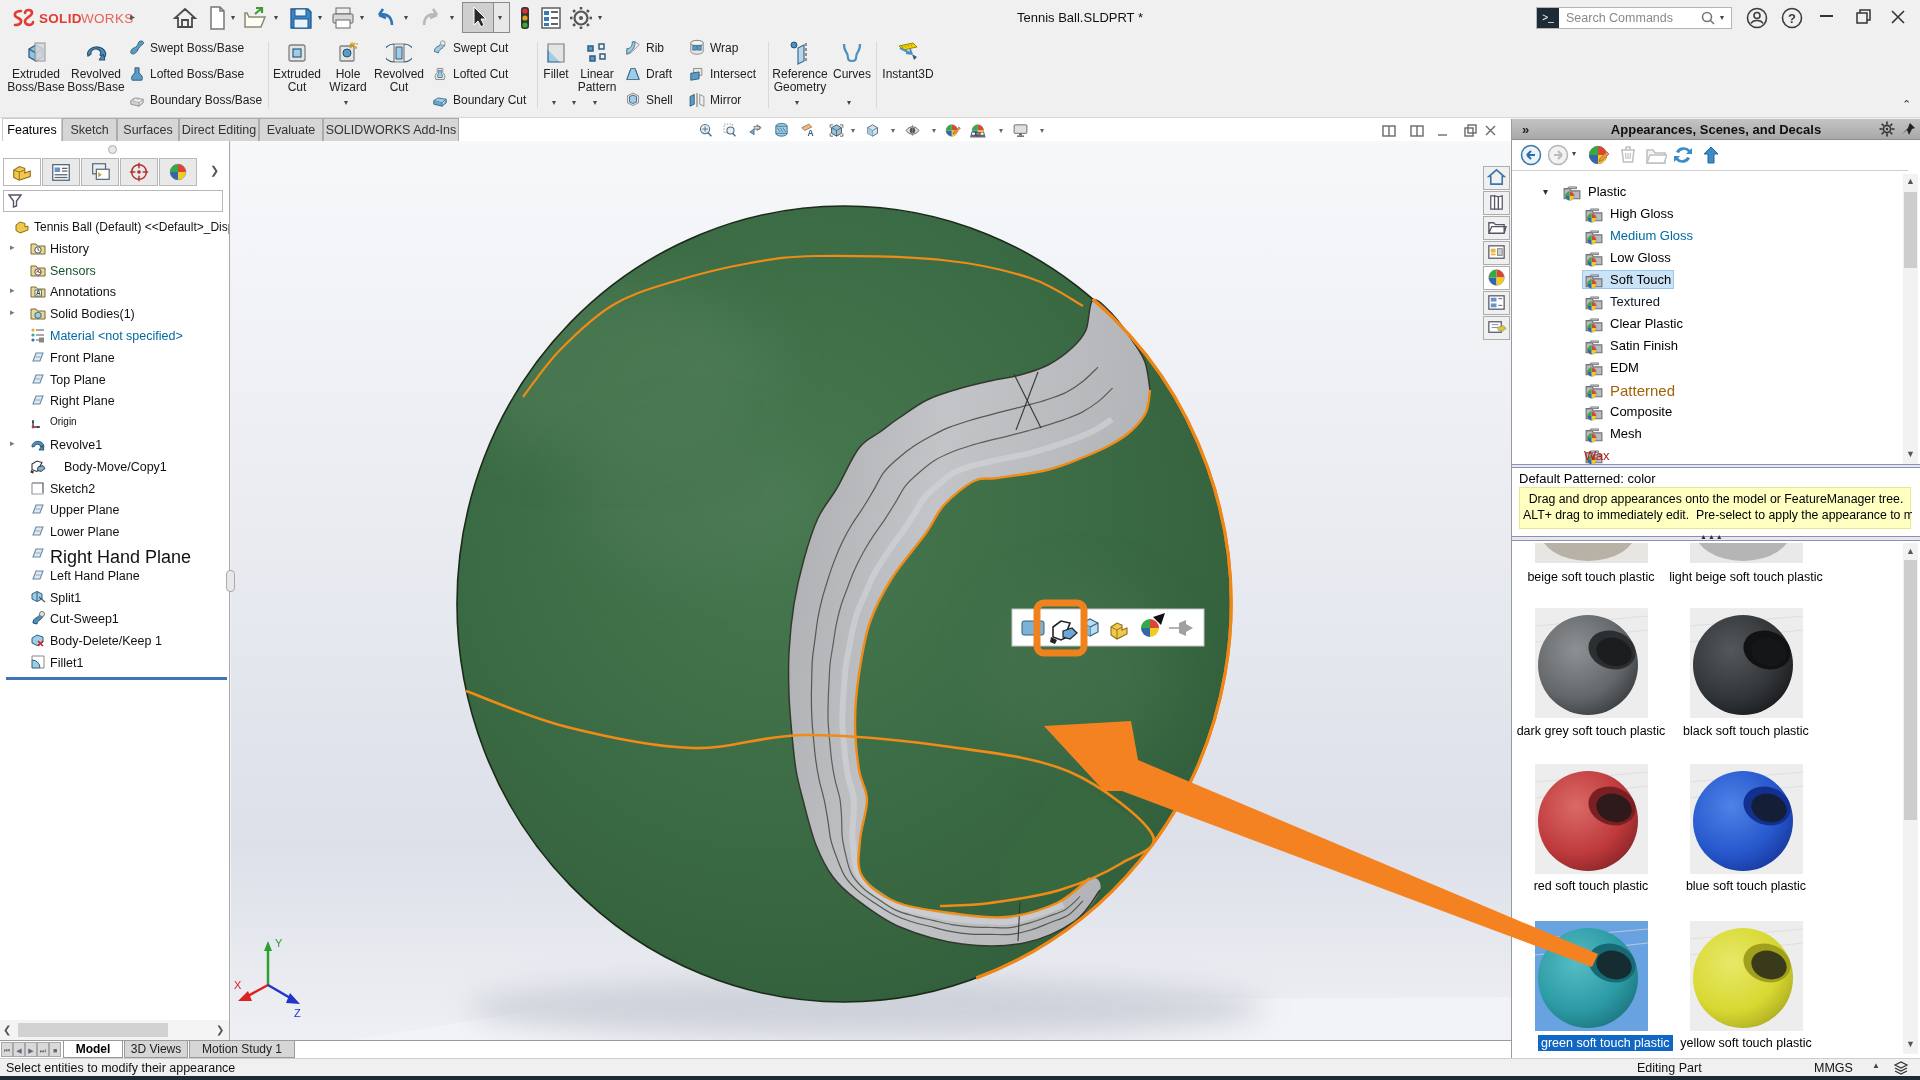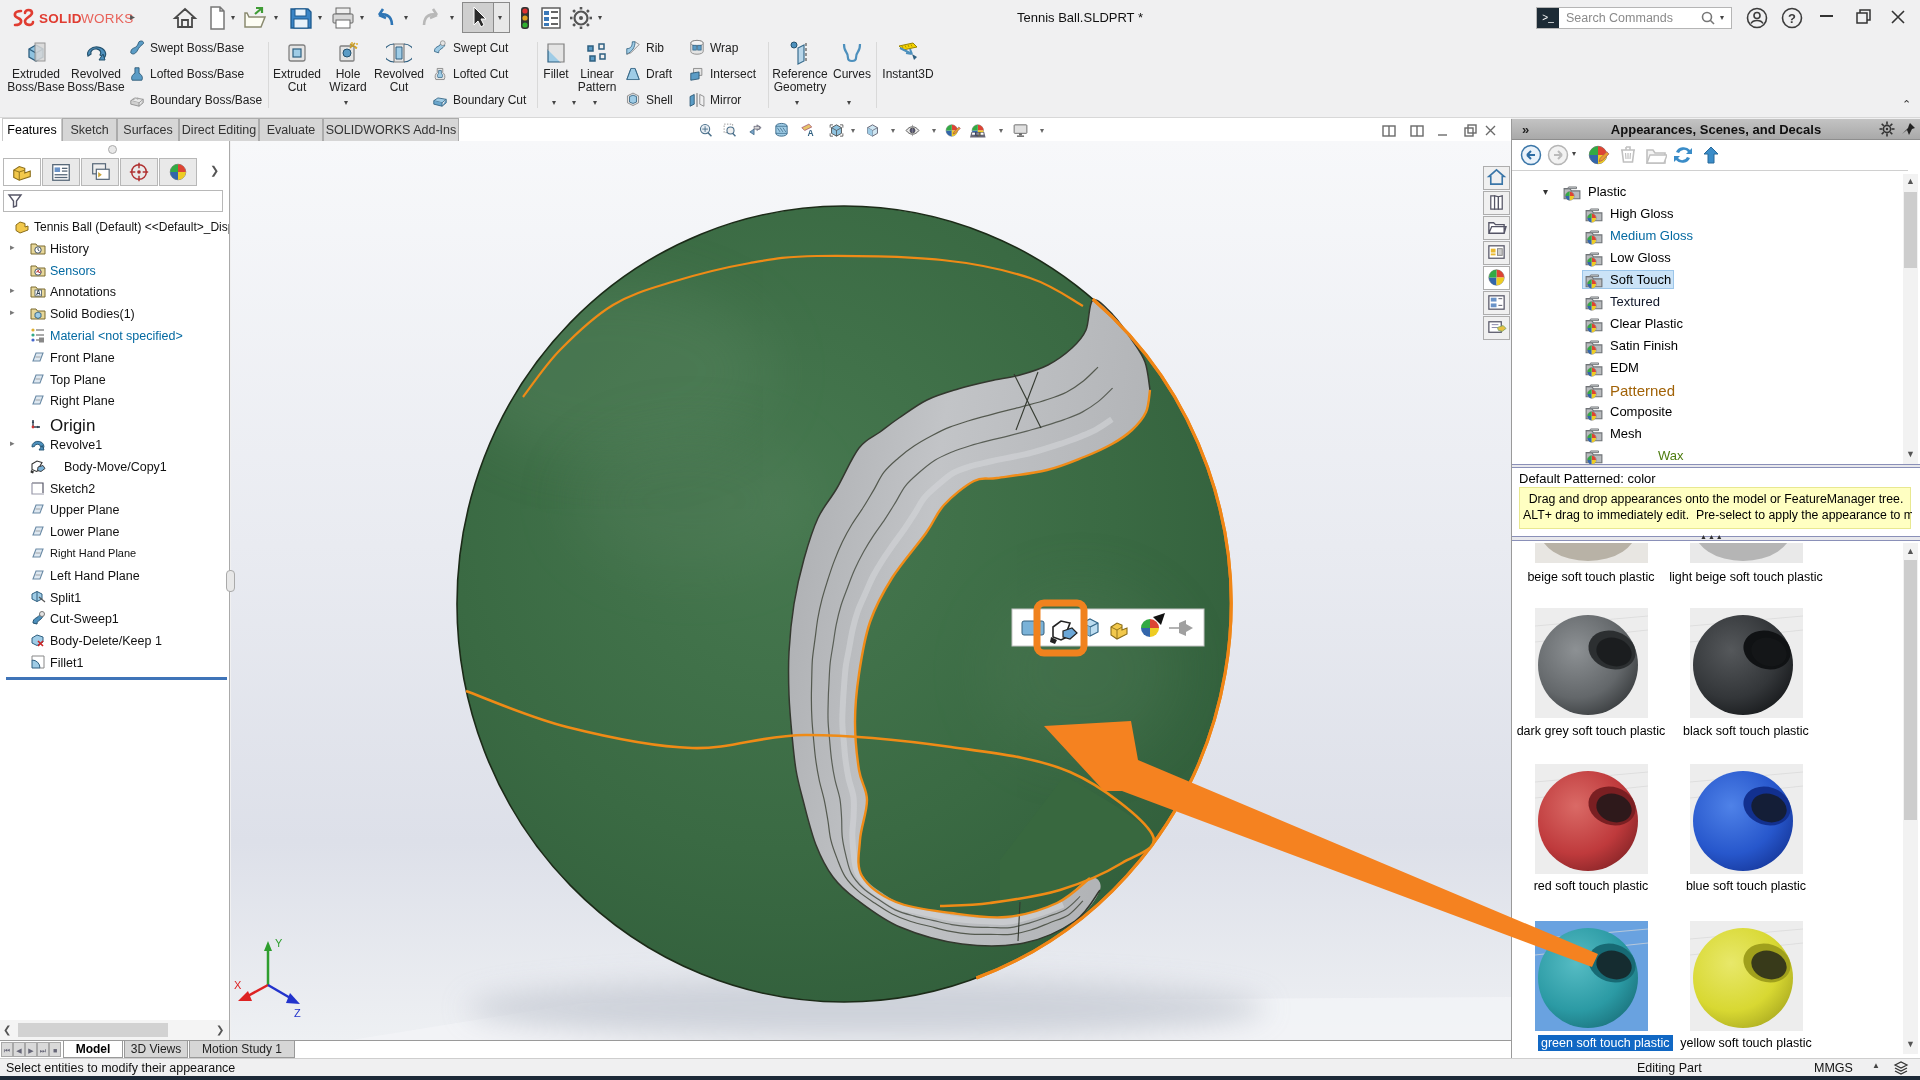--- a/index.html
+++ b/index.html
@@ -491,21 +491,21 @@
       <path d="M1,4 L6,4 L7.5,6 L15,6 L15,14 L1,14 Z" fill="#e8d89a" stroke="#7a6a30" stroke-width="1"></path>
       <circle cx="8" cy="10" r="3.2" fill="#fff" stroke="#456" stroke-width="1"></circle>
       <path d="M8,8 l0,2 1.5,1" stroke="#456" fill="none"></path>
     </svg>
 <div class="abs" style="left:50px;top:101px;font-size:12.5px;color:#111;white-space:nowrap">History</div>
 <svg class="abs" style="left:30px;top:121px" width="16" height="16" viewBox="0 0 16 16">
       <path d="M1,4 L6,4 L7.5,6 L15,6 L15,14 L1,14 Z" fill="#e8d89a" stroke="#7a6a30" stroke-width="1"></path>
       <circle cx="8" cy="10" r="3.2" fill="#fff" stroke="#456" stroke-width="1"></circle>
       <path d="M6,10 l1.4,0 0.8,-2 0.9,3 0.8,-1 1.4,0" stroke="#b33" fill="none" stroke-width="0.9"></path>
     </svg>
-<div class="abs" style="left:50px;top:123px;font-size:12.5px;color:#0369a1;white-space:nowrap">Sensors</div>
+<div class="abs" style="left:50px;top:123px;font-size:12.5px;color:#14532d;white-space:nowrap">Sensors</div>
 <div class="abs" style="left:10px;top:144px;font-size:9px;color:#777">▸</div>
 <svg class="abs" style="left:30px;top:142px" width="16" height="16" viewBox="0 0 16 16">
       <path d="M1,4 L6,4 L7.5,6 L15,6 L15,14 L1,14 Z" fill="#e8d89a" stroke="#7a6a30" stroke-width="1"></path>
       <rect x="5" y="7" width="6.5" height="6" fill="#fff" stroke="#456" stroke-width="0.8"></rect>
       <text x="8.3" y="12.4" font-size="6.5" font-weight="bold" fill="#345" text-anchor="middle">A</text>
     </svg>
 <div class="abs" style="left:50px;top:144px;font-size:12.5px;color:#111;white-space:nowrap">Annotations</div>
 <div class="abs" style="left:10px;top:166px;font-size:9px;color:#777">▸</div>
 <svg class="abs" style="left:30px;top:164px" width="16" height="16" viewBox="0 0 16 16">
       <path d="M1,4 L6,4 L7.5,6 L15,6 L15,14 L1,14 Z" fill="#e8d89a" stroke="#7a6a30" stroke-width="1"></path>
@@ -537,21 +537,21 @@
 <svg class="abs" style="left:30px;top:251px" width="16" height="16" viewBox="0 0 16 16">
       <path d="M3,12 L6,4 L13,4 L10,12 Z" fill="rgba(160,190,215,0.35)" stroke="#6a8aa5" stroke-width="1.1"></path>
       <path d="M5.5,8 l5,0" stroke="#888" stroke-width="0.7"></path>
     </svg>
 <div class="abs" style="left:50px;top:253px;font-size:12.5px;color:#111;white-space:nowrap">Right Plane</div>
 <svg class="abs" style="left:30px;top:273px" width="16" height="16" viewBox="0 0 16 16">
       <path d="M3,13 L10,13 M3,13 L3,6" stroke="#345" stroke-width="1.4" fill="none"></path>
       <path d="M10,13 l-3,-1.2 0,2.4 z M3,6 l-1.2,3 2.4,0 z" fill="#345"></path>
       <circle cx="3" cy="13" r="1.4" fill="#c33"></circle>
     </svg>
-<div class="abs" style="left:50px;top:275px;font-size:17px;color:#111;white-space:nowrap">Origin</div>
+<div class="abs" style="left:50px;top:275px;font-size:10px;color:#111;white-space:nowrap">Origin</div>
 <div class="abs" style="left:10px;top:297px;font-size:9px;color:#777">▸</div>
 <svg class="abs" style="left:30px;top:295px" width="16" height="16" viewBox="0 0 16 16">
       <path d="M2,11 a6,5 0 1 1 11,2 l-2.5,-2 a3,2.5 0 1 0 -6,-0.5 z" fill="#4d90bd" stroke="#24526f" stroke-width="0.9"></path>
       <path d="M9,14 l5,0 -1.8,-4.5 z" fill="#4d90bd" stroke="#24526f" stroke-width="0.9"></path>
     </svg>
 <div class="abs" style="left:50px;top:297px;font-size:12.5px;color:#111;white-space:nowrap">Revolve1</div>
 <svg class="abs" style="left:30px;top:317px" width="16" height="16" viewBox="0 0 16 16">
       <path d="M2,6 l5,-3 5,1.5 -2,3.5 1.5,3 -5,2.5 -4.5,-2 z" fill="#fff" stroke="#333" stroke-width="1.1"></path>
       <path d="M8,9 l5,-1.5 2,3 -4,3 -3.5,-1 z" fill="#7ab2d8" stroke="#333" stroke-width="0.9"></path>
       <path d="M1,12 l3,1.5 -1,2 -2.5,-1 z" fill="#333"></path>
@@ -569,21 +569,21 @@
 <div class="abs" style="left:50px;top:362px;font-size:12.5px;color:#111;white-space:nowrap">Upper Plane</div>
 <svg class="abs" style="left:30px;top:382px" width="16" height="16" viewBox="0 0 16 16">
       <path d="M3,12 L6,4 L13,4 L10,12 Z" fill="rgba(160,190,215,0.35)" stroke="#6a8aa5" stroke-width="1.1"></path>
       <path d="M5.5,8 l5,0" stroke="#888" stroke-width="0.7"></path>
     </svg>
 <div class="abs" style="left:50px;top:384px;font-size:12.5px;color:#111;white-space:nowrap">Lower Plane</div>
 <svg class="abs" style="left:30px;top:404px" width="16" height="16" viewBox="0 0 16 16">
       <path d="M3,12 L6,4 L13,4 L10,12 Z" fill="rgba(160,190,215,0.35)" stroke="#6a8aa5" stroke-width="1.1"></path>
       <path d="M5.5,8 l5,0" stroke="#888" stroke-width="0.7"></path>
     </svg>
-<div class="abs" style="left:50px;top:406px;font-size:11px;color:#111;white-space:nowrap">Right Hand Plane</div>
+<div class="abs" style="left:50px;top:406px;font-size:18px;color:#111;white-space:nowrap">Right Hand Plane</div>
 <svg class="abs" style="left:30px;top:426px" width="16" height="16" viewBox="0 0 16 16">
       <path d="M3,12 L6,4 L13,4 L10,12 Z" fill="rgba(160,190,215,0.35)" stroke="#6a8aa5" stroke-width="1.1"></path>
       <path d="M5.5,8 l5,0" stroke="#888" stroke-width="0.7"></path>
     </svg>
 <div class="abs" style="left:50px;top:428px;font-size:12.5px;color:#111;white-space:nowrap">Left Hand Plane</div>
 <svg class="abs" style="left:30px;top:448px" width="16" height="16" viewBox="0 0 16 16">
       <path d="M2,5 L7,2.5 L12,5 L12,10 L7,12.5 L2,10 Z" fill="#9fcce6" stroke="#2e5f80" stroke-width="1"></path>
       <path d="M7,2.5 L7,12.5" stroke="#2e5f80"></path>
       <path d="M9,8 L15,13" stroke="#555" stroke-width="1.2"></path>
     </svg>
@@ -831,21 +831,21 @@
 <div class="abs" style="left:1610px;top:426px;font-size:13px;color:#000;white-space:nowrap">Mesh</div>
 <svg class="abs" style="left:1585px;top:447px" width="18" height="18" viewBox="0 0 16 16">
     <path d="M1,5 L6,5 L7.5,7 L15,7 L15,14 L1,14 Z" fill="#b9bcbf" stroke="#6e7276" stroke-width="1"></path>
     <path d="M1,5 L12,5 L12,3.5 L5,3.5 L4,5" fill="#d4d7da" stroke="#6e7276" stroke-width="0.8"></path>
     <circle cx="6" cy="11.5" r="3.8" fill="#fff" stroke="#555" stroke-width="0.5"></circle>
     <path d="M6,7.7 a3.8,3.8 0 0 1 3.8,3.8 l-3.8,0 z" fill="#d43"></path>
     <path d="M6,15.3 a3.8,3.8 0 0 1 -3.8,-3.8 l3.8,0 z" fill="#36a"></path>
     <path d="M2.2,11.5 a3.8,3.8 0 0 1 3.8,-3.8 l0,3.8 z" fill="#3a4"></path>
     <path d="M9.8,11.5 a3.8,3.8 0 0 1 -3.8,3.8 l0,-3.8 z" fill="#ec2"></path>
   </svg>
-<div class="abs" style="left:1658px;top:448px;font-size:13px;color:#4d7c0f;white-space:nowrap">Wax</div>
+<div class="abs" style="left:1584px;top:448px;font-size:13px;color:#b91c1c;white-space:nowrap">Wax</div>
 <div class="abs" style="left:1903px;top:174px;width:15px;height:290px;background:#f2f2f2"></div>
 <div class="abs" style="left:1906px;top:176px;font-size:9px;color:#555">▲</div>
 <div class="abs" style="left:1906px;top:449px;font-size:9px;color:#555">▼</div>
 <div class="abs" style="left:1904px;top:192px;width:13px;height:76px;background:#cdcdcd"></div>
 <div class="abs" style="left:1512px;top:464px;width:408px;height:4px;background:#e8e8ec;border-top:1px solid #8a90b8;border-bottom:1px solid #8a90b8"></div>
 <div class="abs" style="left:1519px;top:471px;font-size:13px;color:#000">Default Patterned: color</div>
 <div class="abs" style="left:1519px;top:487px;width:392px;height:42px;background:#ffffc2;border:1px solid #e8e890"></div>
 <div class="abs" style="left:1520px;top:491px;width:392px;font-size:12.3px;color:#000;text-align:center;line-height:16px;white-space:nowrap;overflow:hidden">Drag and drop appearances onto the model or FeatureManager tree.<br><span style="display:block;text-align:left;padding-left:3px">ALT+ drag to immediately edit.&nbsp; Pre-select to apply the appearance to m...</span></div>
 <div class="abs" style="left:1512px;top:536px;width:408px;height:5px;background:#e8e8ec;border-top:1px solid #8a90b8;border-bottom:1px solid #8a90b8"></div>
 <div class="abs" style="left:1700px;top:533px;font-size:7px;color:#333;letter-spacing:1px">▲▲▲</div>

